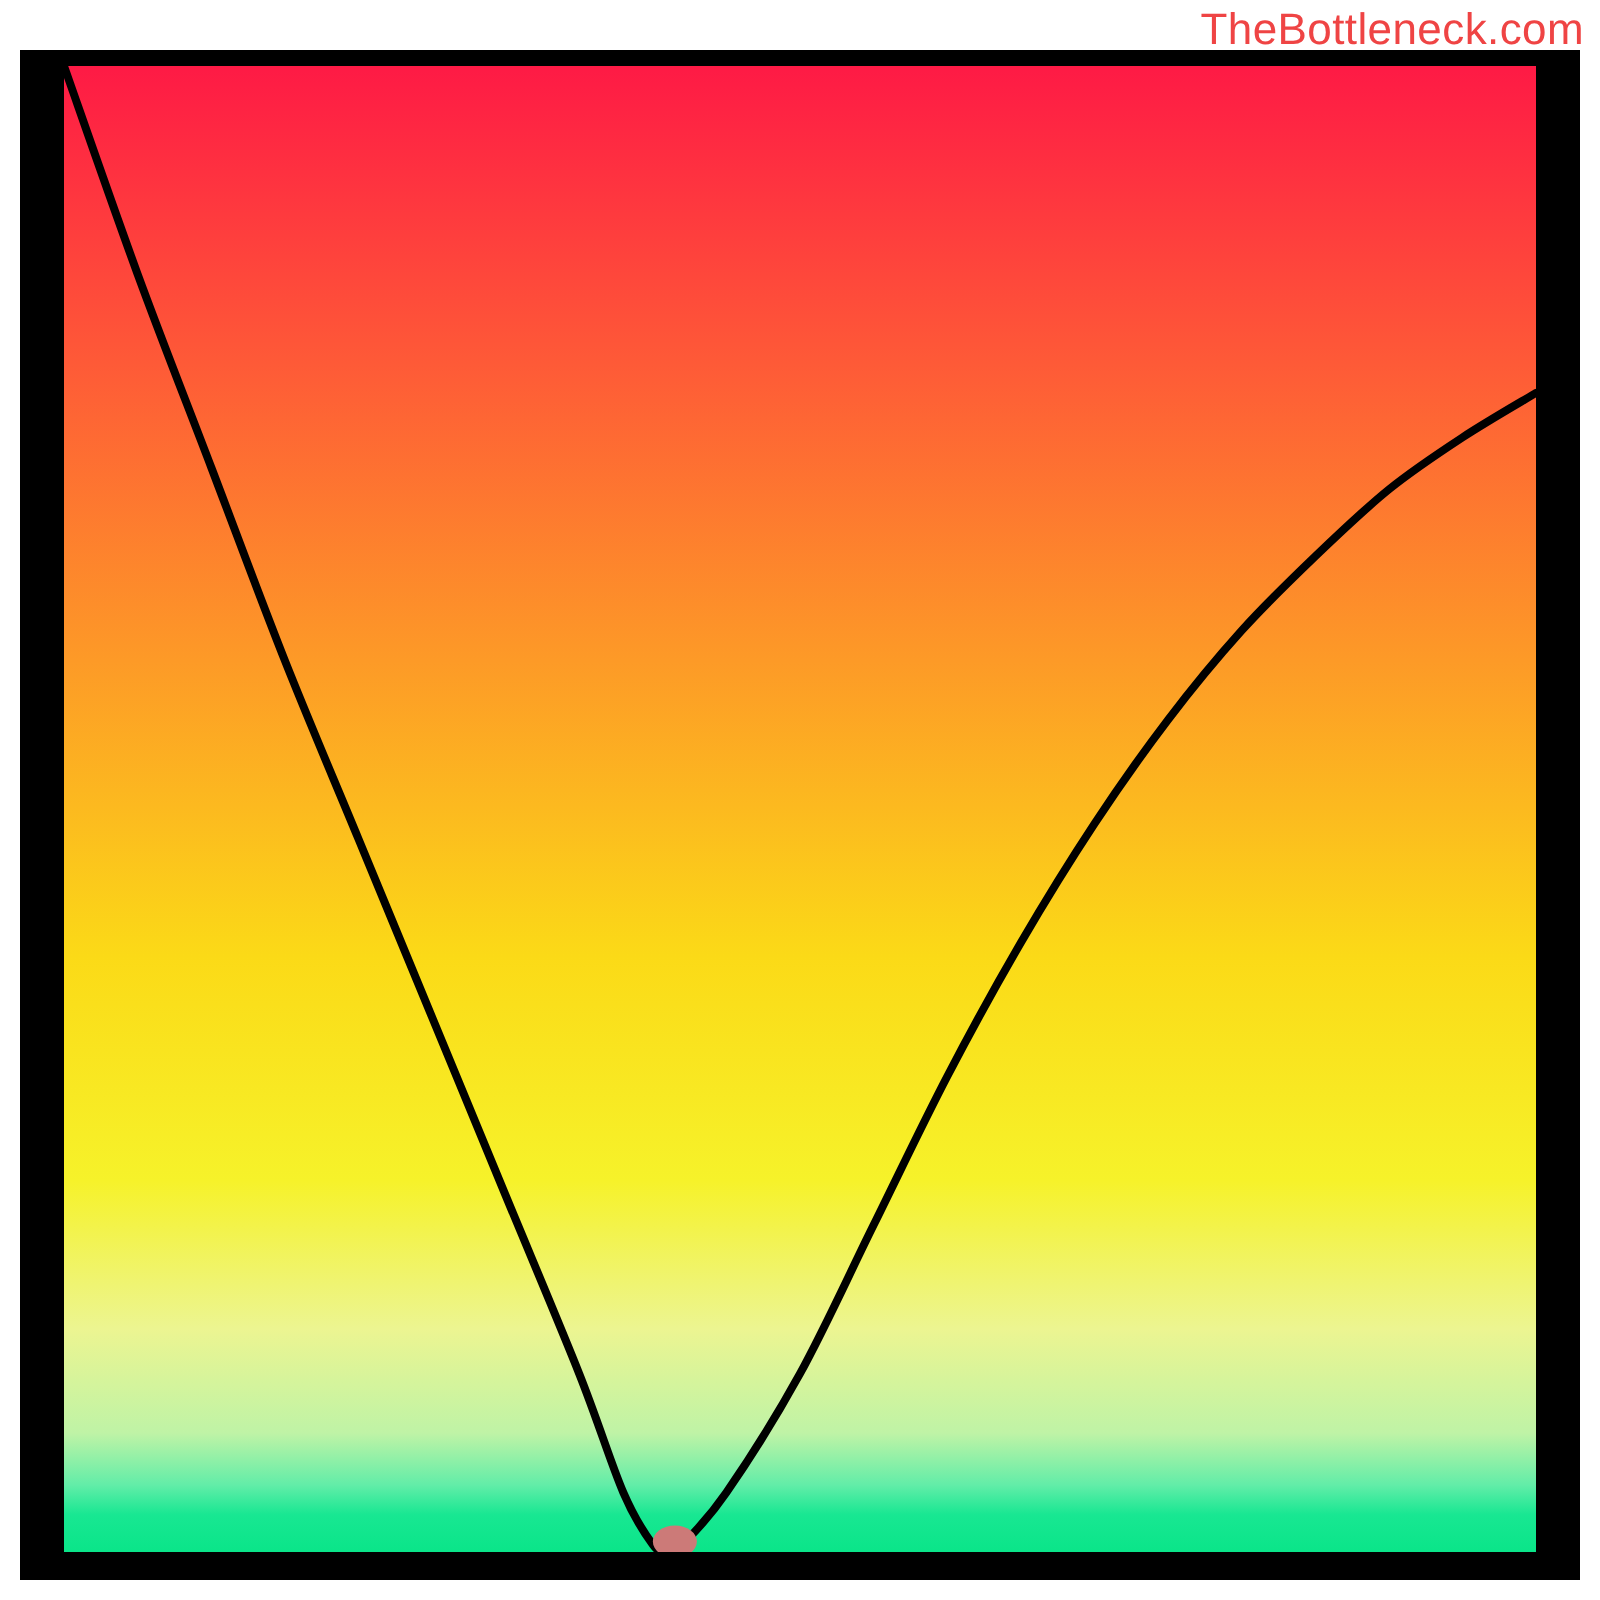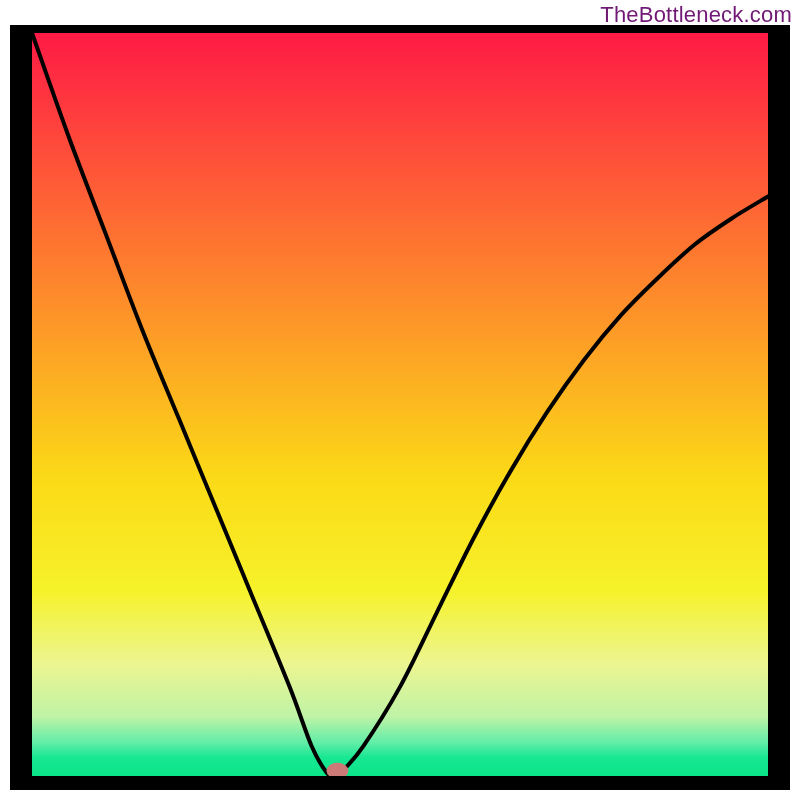--- a/index.html
+++ b/index.html
@@ -10,21 +10,21 @@
   }
   .wrap {
     width: 800px;
     height: 800px;
     position: relative;
   }
   .watermark {
     position: absolute;
     top: 2px;
     right: 8px;
-    color: #701a75;
+    color: #ef4444;
     font-size: 22px;
     font-weight: 400;
     letter-spacing: 0.2px;
     z-index: 10;
   }
   svg { display: block; }
 </style>
 </head>
 <body>
 

